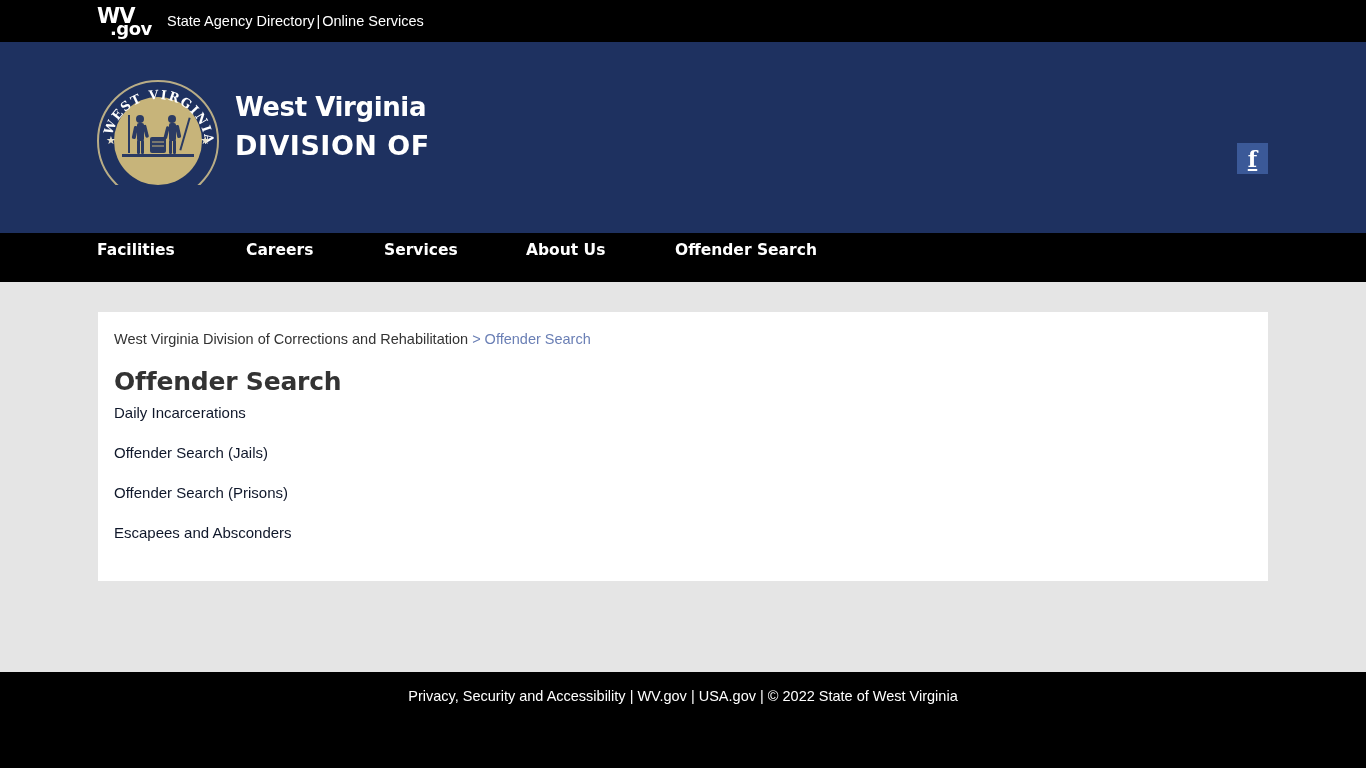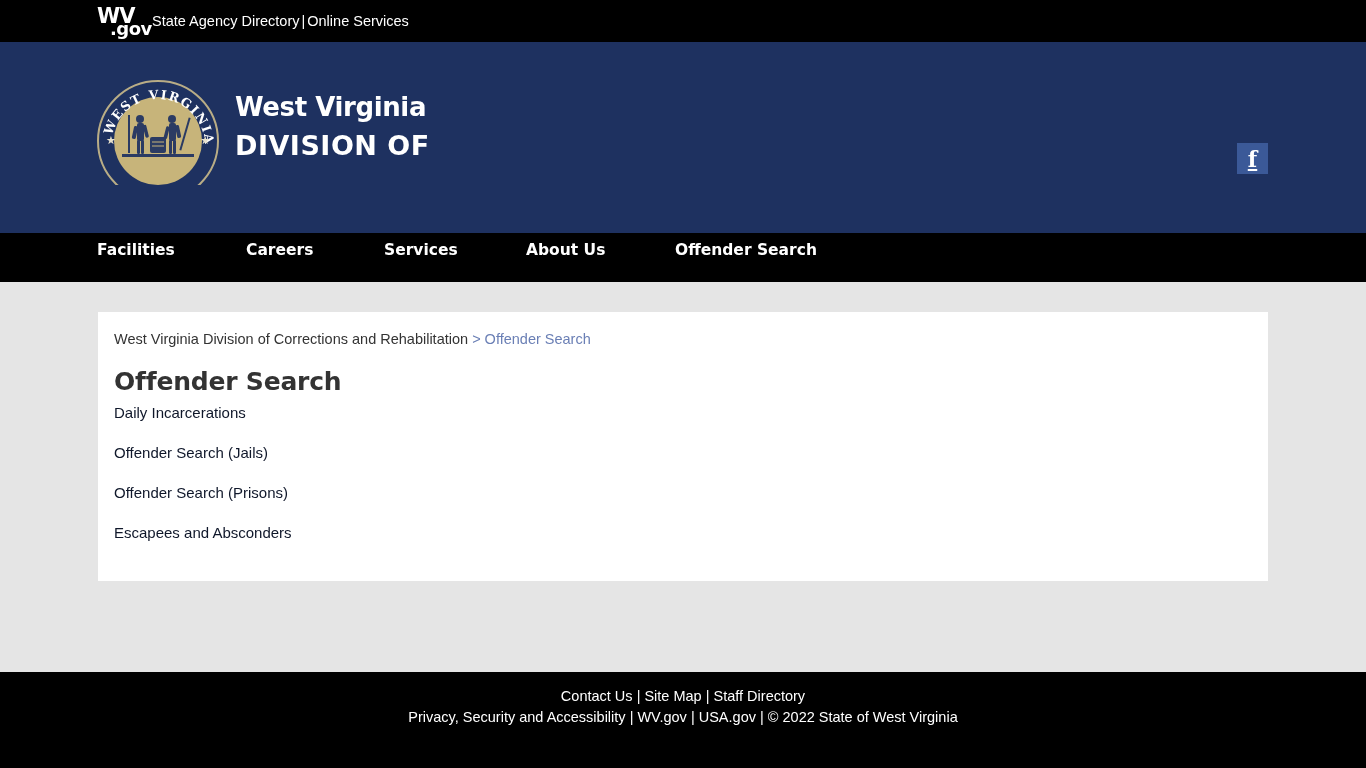--- a/index.html
+++ b/index.html
@@ -40,21 +40,21 @@
   }
   .wvgov-logo .gov {
     position: absolute;
     top: 15px; left: 13px;
     font-size: 18px;
     font-weight: bold;
     letter-spacing: -0.5px;
     font-family: "DejaVu Sans", sans-serif;
   }
   .wvgov-links {
-    margin-left: 9px;
+    margin-left: 24px;
     font-size: 14.5px;
     color: #ffffff;
     white-space: nowrap;
   }
   .wvgov-links a {
     color: #ffffff;
     text-decoration: none;
   }
   .wvgov-sep { color: #ffffff; padding: 0 2px; }
 
@@ -387,27 +387,20 @@
       <li><a href="#">Offender Search (Jails)</a></li>
       <li><a href="#">Offender Search (Prisons)</a></li>
       <li><a href="#">Escapees and Absconders</a></li>
     </ul>
 
   </section>
 </main>
 
 <footer class="site-footer">
   <div>
-    <a href="#">Contact Us</a>
-    <span>|</span>
-    <a href="#">Site Map</a>
-    <span>|</span>
-    <a href="#">Staff Directory</a>
-  </div>
-  <div>
     <a href="#">Privacy, Security and Accessibility</a>
     <span>|</span>
     <a href="#">WV.gov</a>
     <span>|</span>
     <a href="#">USA.gov</a>
     <span>|</span>
     <span>© 2022 State of West Virginia</span>
   </div>
 </footer>
 

